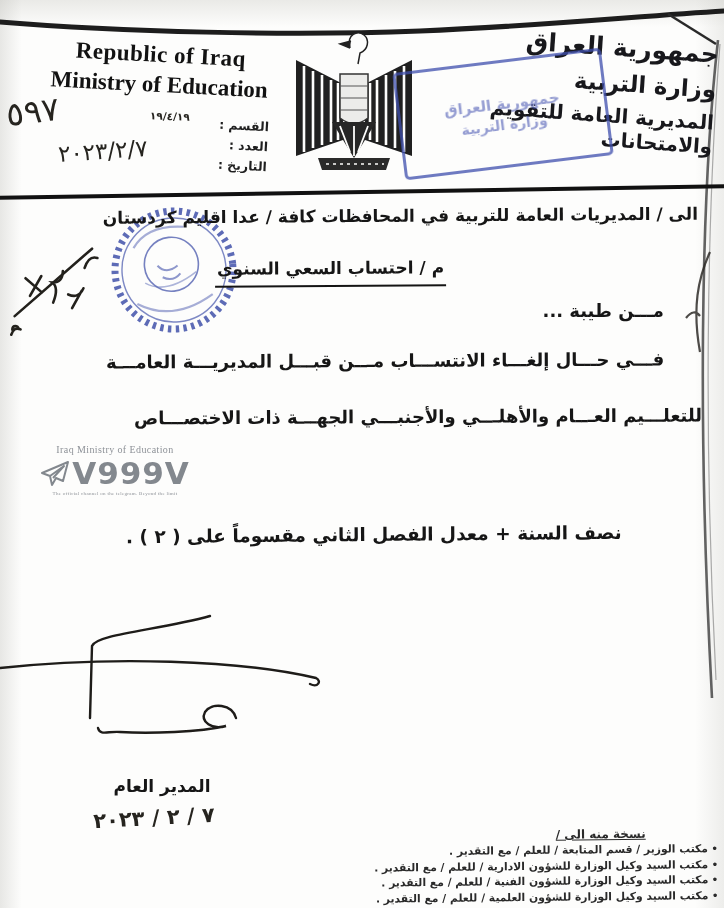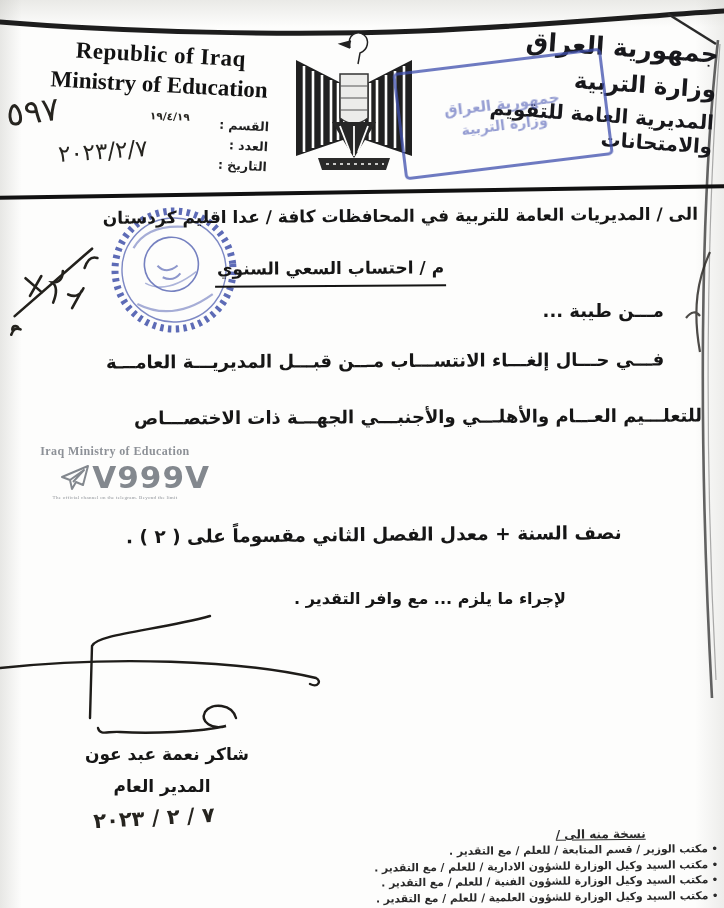--- a/index.html
+++ b/index.html
@@ -53,22 +53,22 @@
   .to-line{right:26px;top:206px;font-size:17px;font-weight:700;text-align:right;width:680px;transform:rotate(-0.4deg);}
   .subject{right:278px;top:258px;font-size:17px;font-weight:700;border-bottom:2.4px solid #141414;padding:0 2px 7px 2px;transform:rotate(-0.4deg);}
   .greeting{right:60px;top:300px;font-size:18px;font-weight:700;}
   .para1{right:60px;top:350px;font-size:18px;font-weight:700;transform:rotate(-0.3deg);}
   .para2{right:22px;top:406px;font-size:18px;font-weight:700;transform:rotate(-0.3deg);}
   .para3{right:60px;top:470px;font-size:17px;font-weight:700;}
   .formula{right:102px;top:524px;font-size:18.5px;font-weight:700;transform:rotate(-0.5deg);}
   .closing{right:158px;top:589px;font-size:16px;font-weight:700;}
   
   .wm{left:20px;top:444px;width:190px;color:#8d9197;text-align:center;}
-  .wm .wm-top{font-size:12px;letter-spacing:.4px;font-weight:bold;}
-  .wm .wm-row{display:flex;align-items:center;justify-content:flex-end;gap:2px;}
+  .wm .wm-top{font-size:10px;letter-spacing:.4px;}
+  .wm .wm-row{display:flex;align-items:center;justify-content:center;gap:2px;}
   .wm .wm-main{font-size:31px;font-weight:800;letter-spacing:1px;color:#83888e;}
   .wm .wm-cap{font-size:5px;letter-spacing:.3px;}
   
   .sig-name{left:52px;top:744px;width:230px;text-align:center;font-size:17px;font-weight:700;}
   .sig-title{left:72px;top:776px;width:180px;text-align:center;font-size:17px;font-weight:700;}
   .sig-date{left:44px;top:806px;width:220px;text-align:center;font-size:21px;direction:ltr;unicode-bidi:isolate;transform:rotate(-3deg);font-weight:700;}
   
   .copies{right:6px;top:824px;width:380px;text-align:right;transform:rotate(-0.6deg);color:#2a2a2a;}
   .copies .c-hdr{font-size:12px;font-weight:700;text-decoration:underline;margin-left:0;padding-left:72px;display:inline-block;transform:translateX(-72px);}
   .copies .c-item{font-size:10.8px;font-weight:700;line-height:15.5px;}
@@ -167,42 +167,40 @@
     <path d="M34 4 C 22 30, 16 60, 24 104 M10 70 q8 -10 14 -2" fill="none" stroke="#2e2c28" stroke-width="2.2" opacity="0.85"></path>
   </svg>
 
   <div class="abs ar to-line">الى / المديريات العامة للتربية في المحافظات كافة / عدا اقليم كردستان</div>
   <div class="abs ar subject">م / احتساب السعي السنوي</div>
 
   <div class="abs ar greeting">مـــن طيبة ...</div>
   <div class="abs ar para1">فـــي حـــال إلغـــاء الانتســـاب مـــن قبـــل المديريـــة العامـــة</div>
   <div class="abs ar para2">للتعلـــيم العـــام والأهلـــي والأجنبـــي الجهـــة ذات الاختصـــاص</div>
   <div class="abs ar formula">نصف السنة + معدل الفصل الثاني مقسوماً على ( ٢ ) .</div>
-  <div class="abs ar closing">لإجراء ما يلزم ... مع وافر التقدير .</div>
 
   <div class="abs wm">
     <div class="wm-top en">Iraq Ministry of Education</div>
     <div class="wm-row">
       <svg width="30" height="28" viewBox="0 0 30 28">
         <path d="M28 3 L2 14 L10 17 L12 26 L16 19 L23 22 Z M10 17 L24 7 L13 19" fill="none" stroke="#83888e" stroke-width="2" stroke-linejoin="round"></path>
       </svg>
       <span class="wm-main">V999V</span>
     </div>
     <div class="wm-cap en">The official channel on the telegram. Beyond the limit</div>
   </div>
 
   <svg class="abs" style="left:0;top:612px;" width="360" height="140" viewBox="0 0 360 140">
     <g fill="none" stroke="#1e1c19" stroke-width="2.4" stroke-linecap="round">
       <path d="M210 4 C 160 18, 96 22, 92 34 L 90 106"></path>
       <path d="M0 56 C 110 44, 240 48, 316 66 C 322 69, 318 76, 310 72"></path>
       <path d="M236 106 C 232 92, 212 90, 205 100 C 200 110, 212 118, 226 114 C 200 120, 150 122, 120 120 C 108 119, 100 124, 98 116"></path>
     </g>
   </svg>
 
-  <div class="abs ar sig-name">شاكر نعمة عبد عون</div>
   <div class="abs ar sig-title">المدير العام</div>
   <div class="abs hand sig-date">٧ / ٢ / ٢٠٢٣</div>
 
   <div class="abs ar copies">
     <div class="c-hdr">نسخة منه الى /</div>
     <div class="c-item">مكتب الوزير / قسم المتابعة / للعلم / مع التقدير .</div>
     <div class="c-item">مكتب السيد وكيل الوزارة للشؤون الادارية / للعلم / مع التقدير .</div>
     <div class="c-item">مكتب السيد وكيل الوزارة للشؤون الفنية / للعلم / مع التقدير .</div>
     <div class="c-item">مكتب السيد وكيل الوزارة للشؤون العلمية / للعلم / مع التقدير .</div>
   </div>

